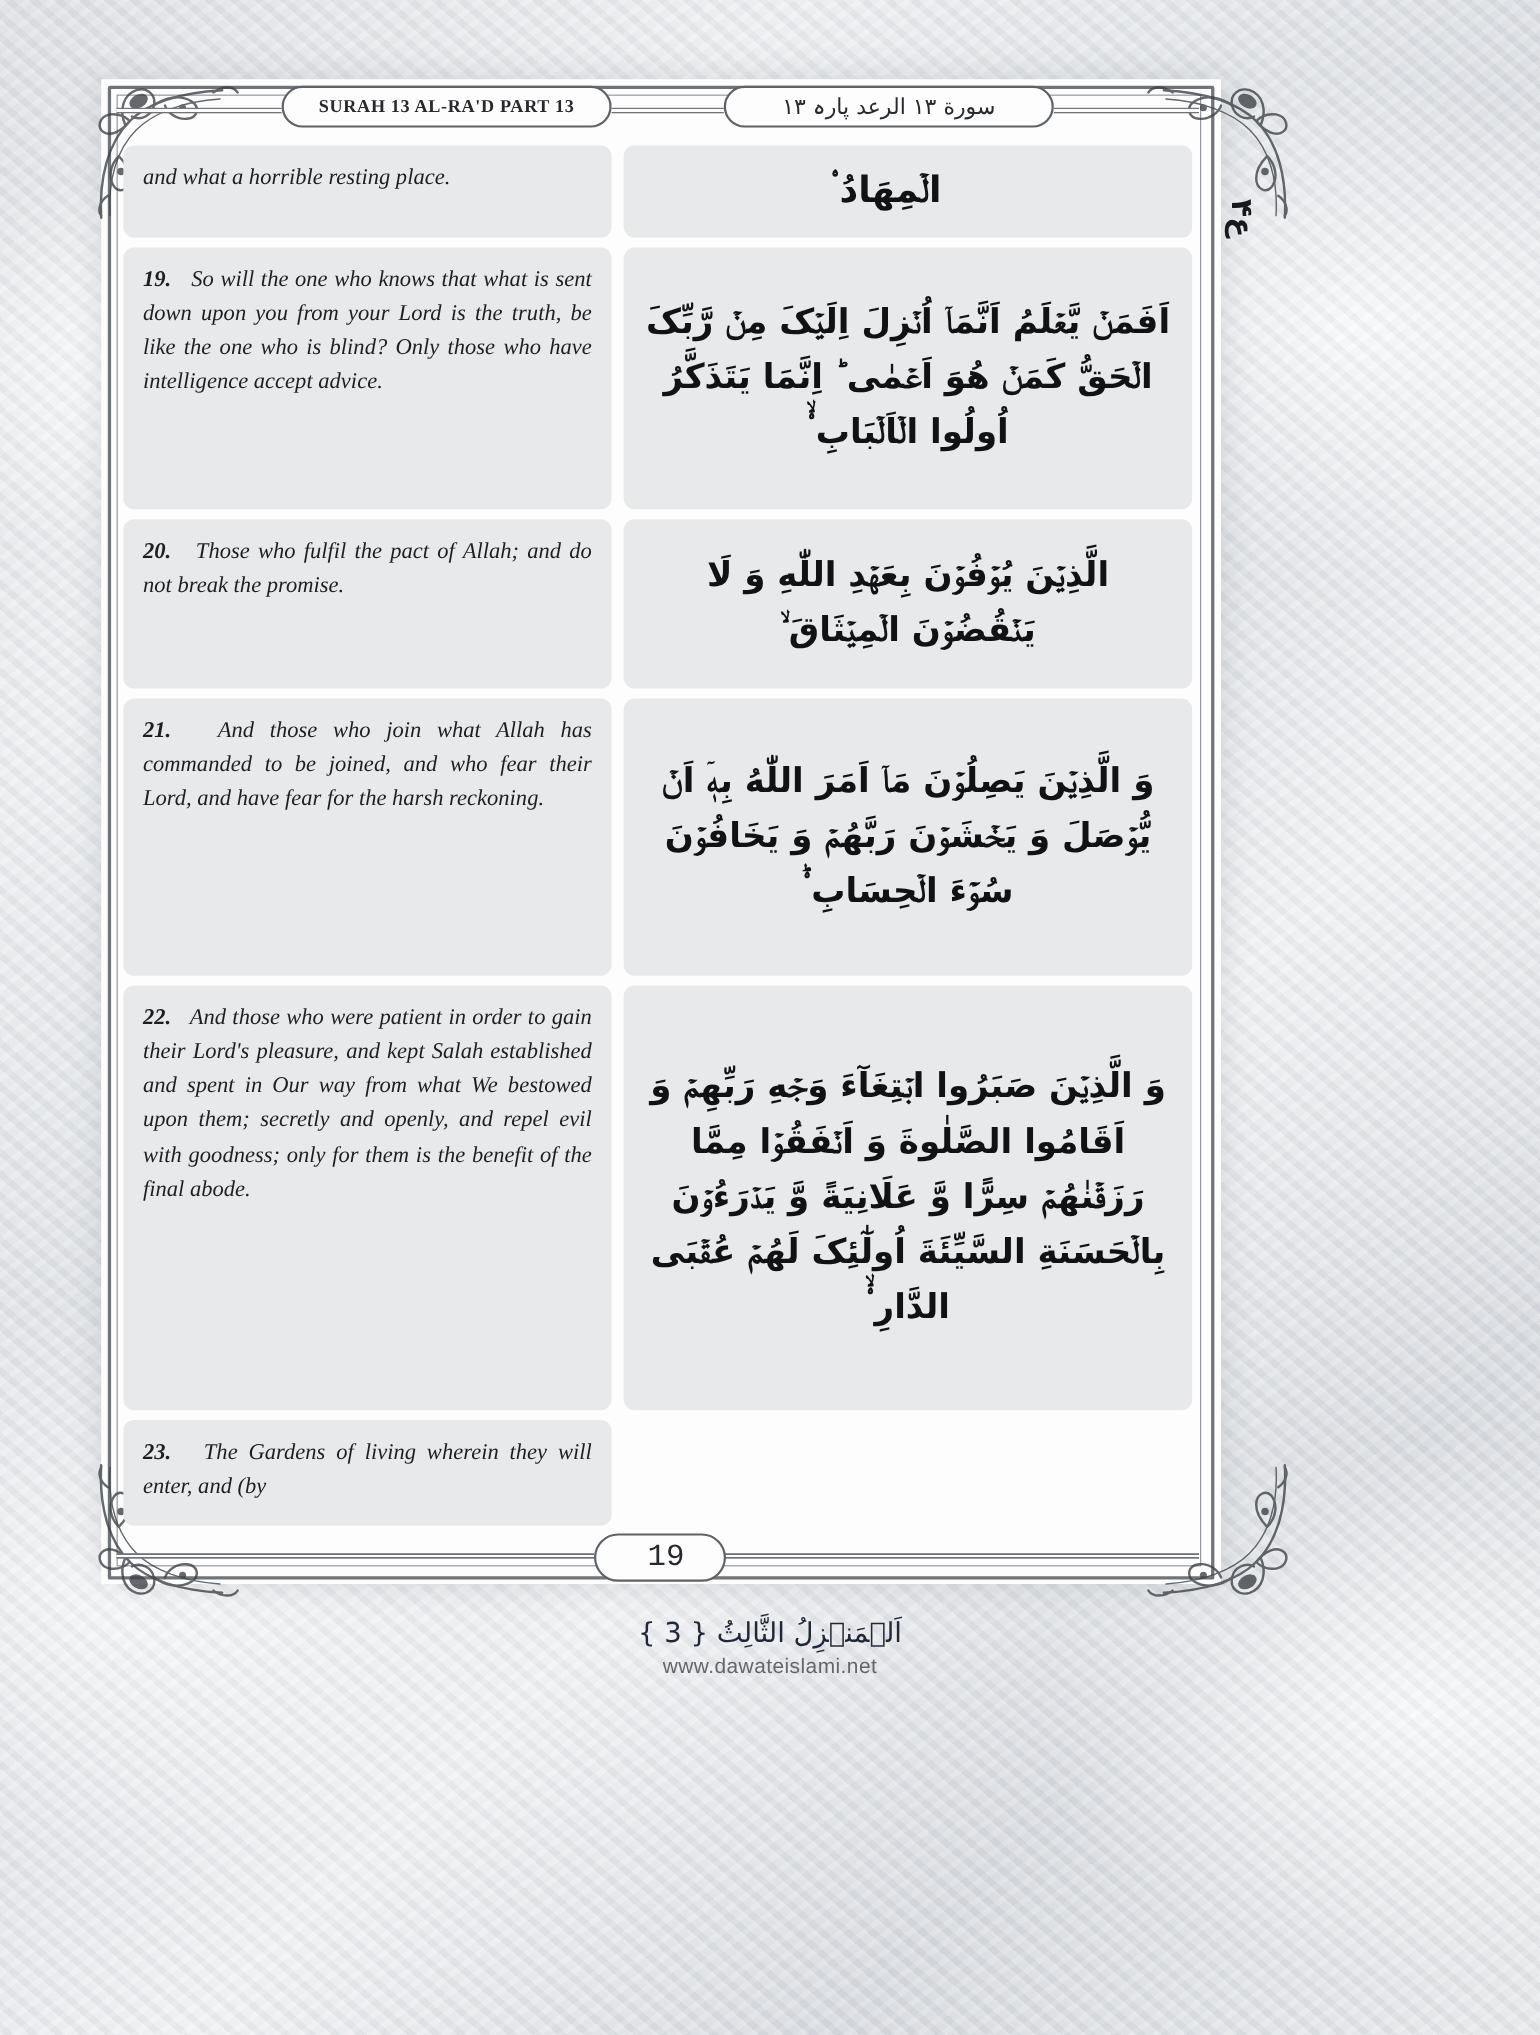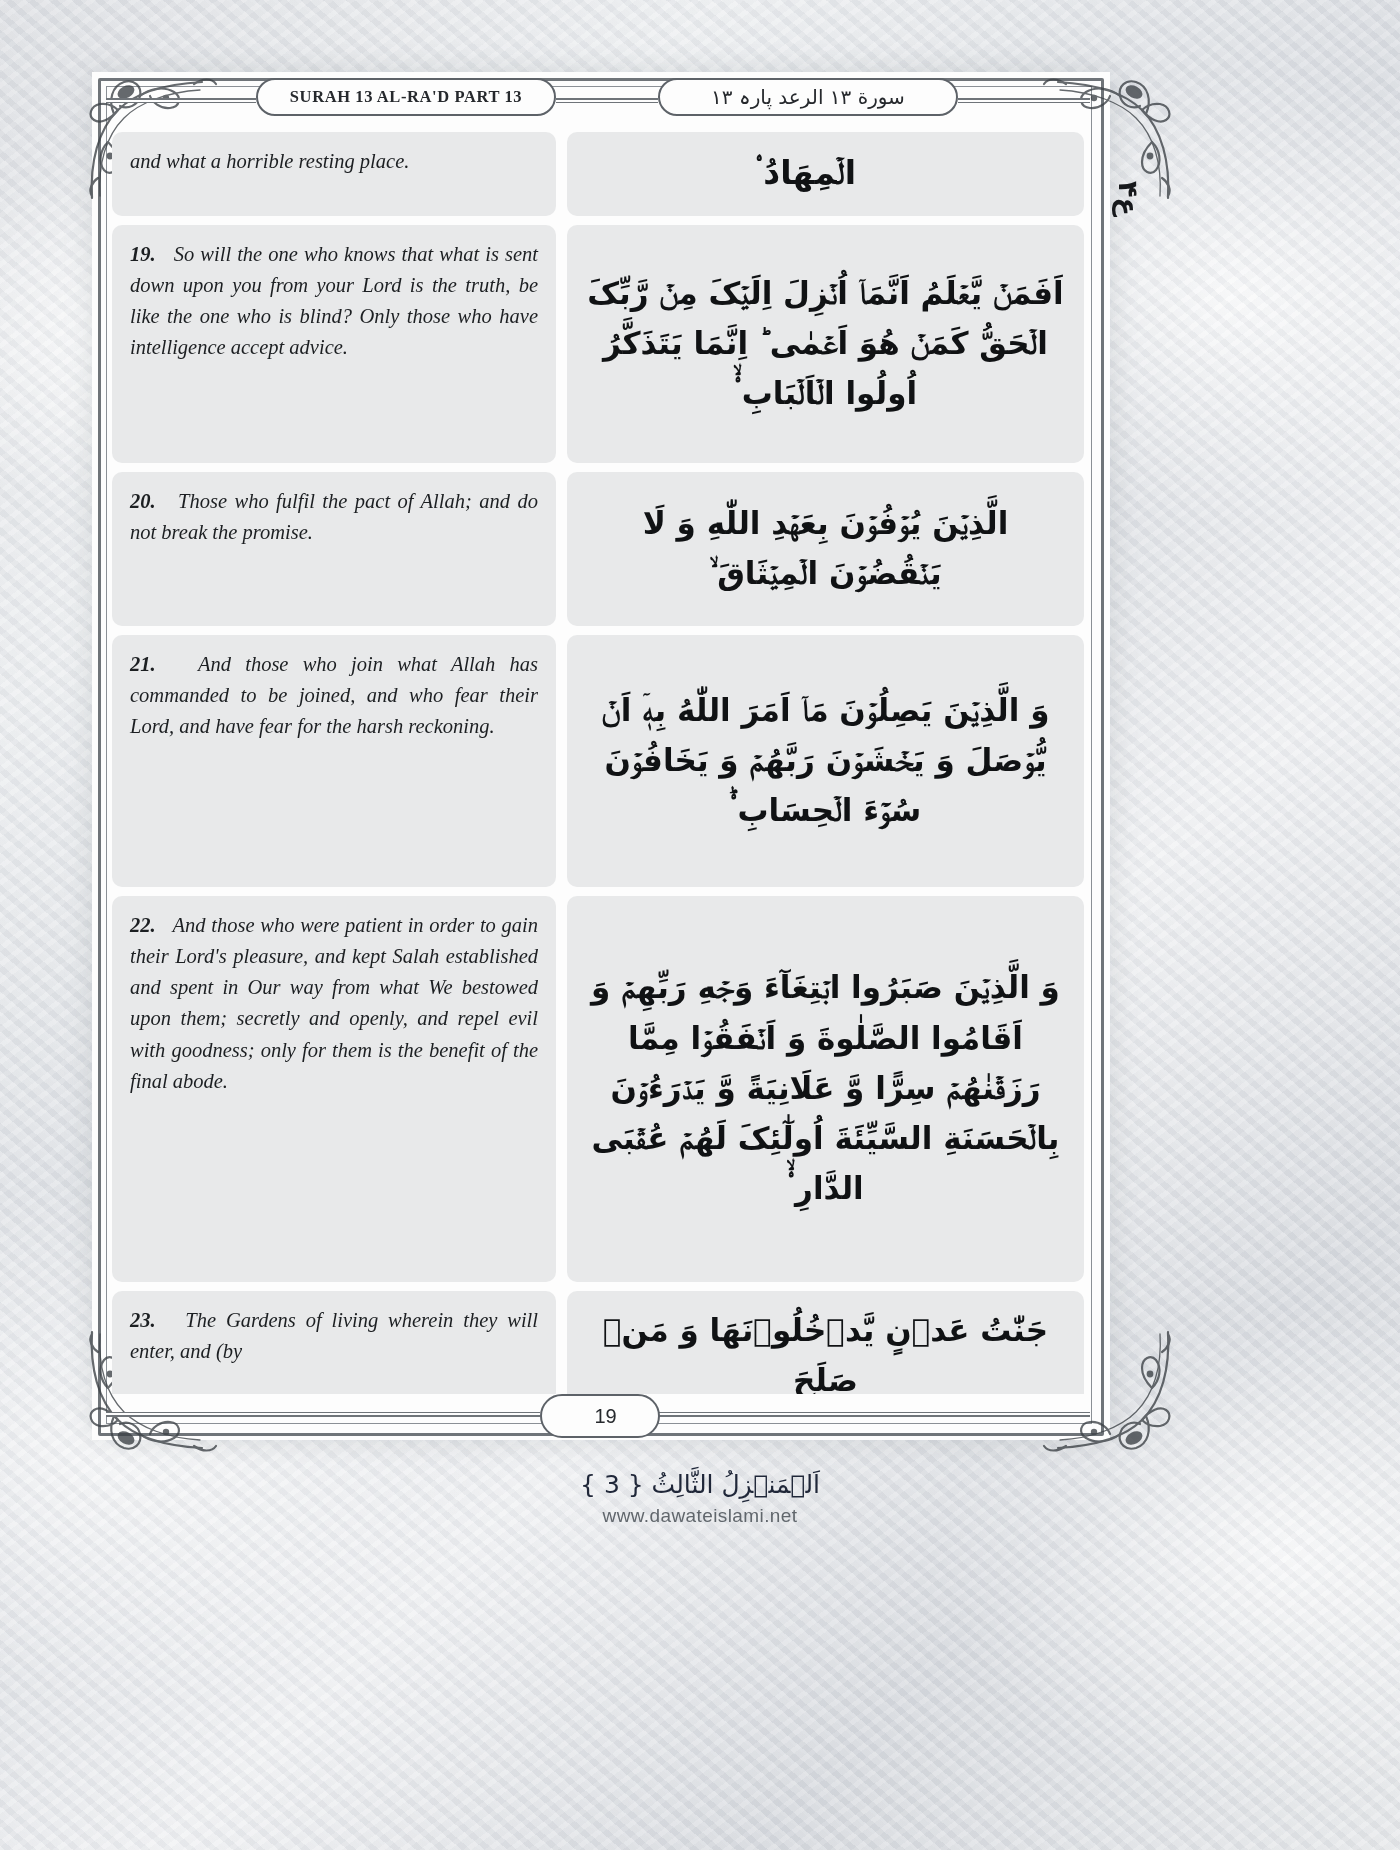--- a/index.html
+++ b/index.html
@@ -114,21 +114,21 @@
     writing-mode:vertical-rl;
   }
   
   #footer-rule-wrap{position:absolute;left:106px;top:1392px;width:984px;height:46px;}
   #footer-rule-wrap .head-rule{top:20px;}
   #pagepill{
     position:absolute;left:434px;top:2px;width:116px;height:40px;
     border:2.5px solid #5d6268;border-radius:22px;background:#fdfdfd;
     display:flex;align-items:center;justify-content:center;
   }
-  #pagepill span{font-family:Liberation Sans, sans-serif;font-size:20px;color:#26292d;margin-left:11px;}
+  #pagepill span{font-family:Liberation Mono, monospace;font-size:28px;color:#26292d;margin-left:11px;}
   
   #bottom{
     position:absolute;left:0;top:1470px;width:1400px;text-align:center;
   }
   #manzil{
     font-family:"DejaVu Sans",sans-serif;font-size:25px;color:#0f172a;
     direction:rtl;opacity:.92;
   }
   #siteurl{
     margin-top:6px;
@@ -270,23 +270,20 @@
     </div>
     <div class="cell cell-ar">
       <span>وَ الَّذِیۡنَ صَبَرُوا ابۡتِغَآءَ وَجۡهِ رَبِّهِمۡ وَ اَقَامُوا الصَّلٰوةَ وَ اَنۡفَقُوۡا مِمَّا رَزَقۡنٰهُمۡ سِرًّا وَّ عَلَانِیَةً وَّ یَدۡرَءُوۡنَ بِالۡحَسَنَةِ السَّیِّئَةَ اُولٰٓئِکَ لَهُمۡ عُقۡبَی الدَّارِ ۟ۙ</span>
     </div>
   </div>
 
   <div class="verse-row r6">
     <div class="cell cell-en">
       <span class="vnum">23.&nbsp;&nbsp;</span>
       <span>The Gardens of living wherein they will enter, and (by</span>
-    </div>
-    <div class="cell cell-ar">
-      <span>جَنّٰتُ عَدۡنٍ یَّدۡخُلُوۡنَهَا وَ مَنۡ صَلَحَ</span>
     </div>
   </div>
 
 </div>
 
 <div id="footer-rule-wrap">
   <div class="head-rule" style="left:0;width:434px;"></div>
   <div class="head-rule" style="left:550px;width:434px;"></div>
   <div id="pagepill">
     <span>19</span>

